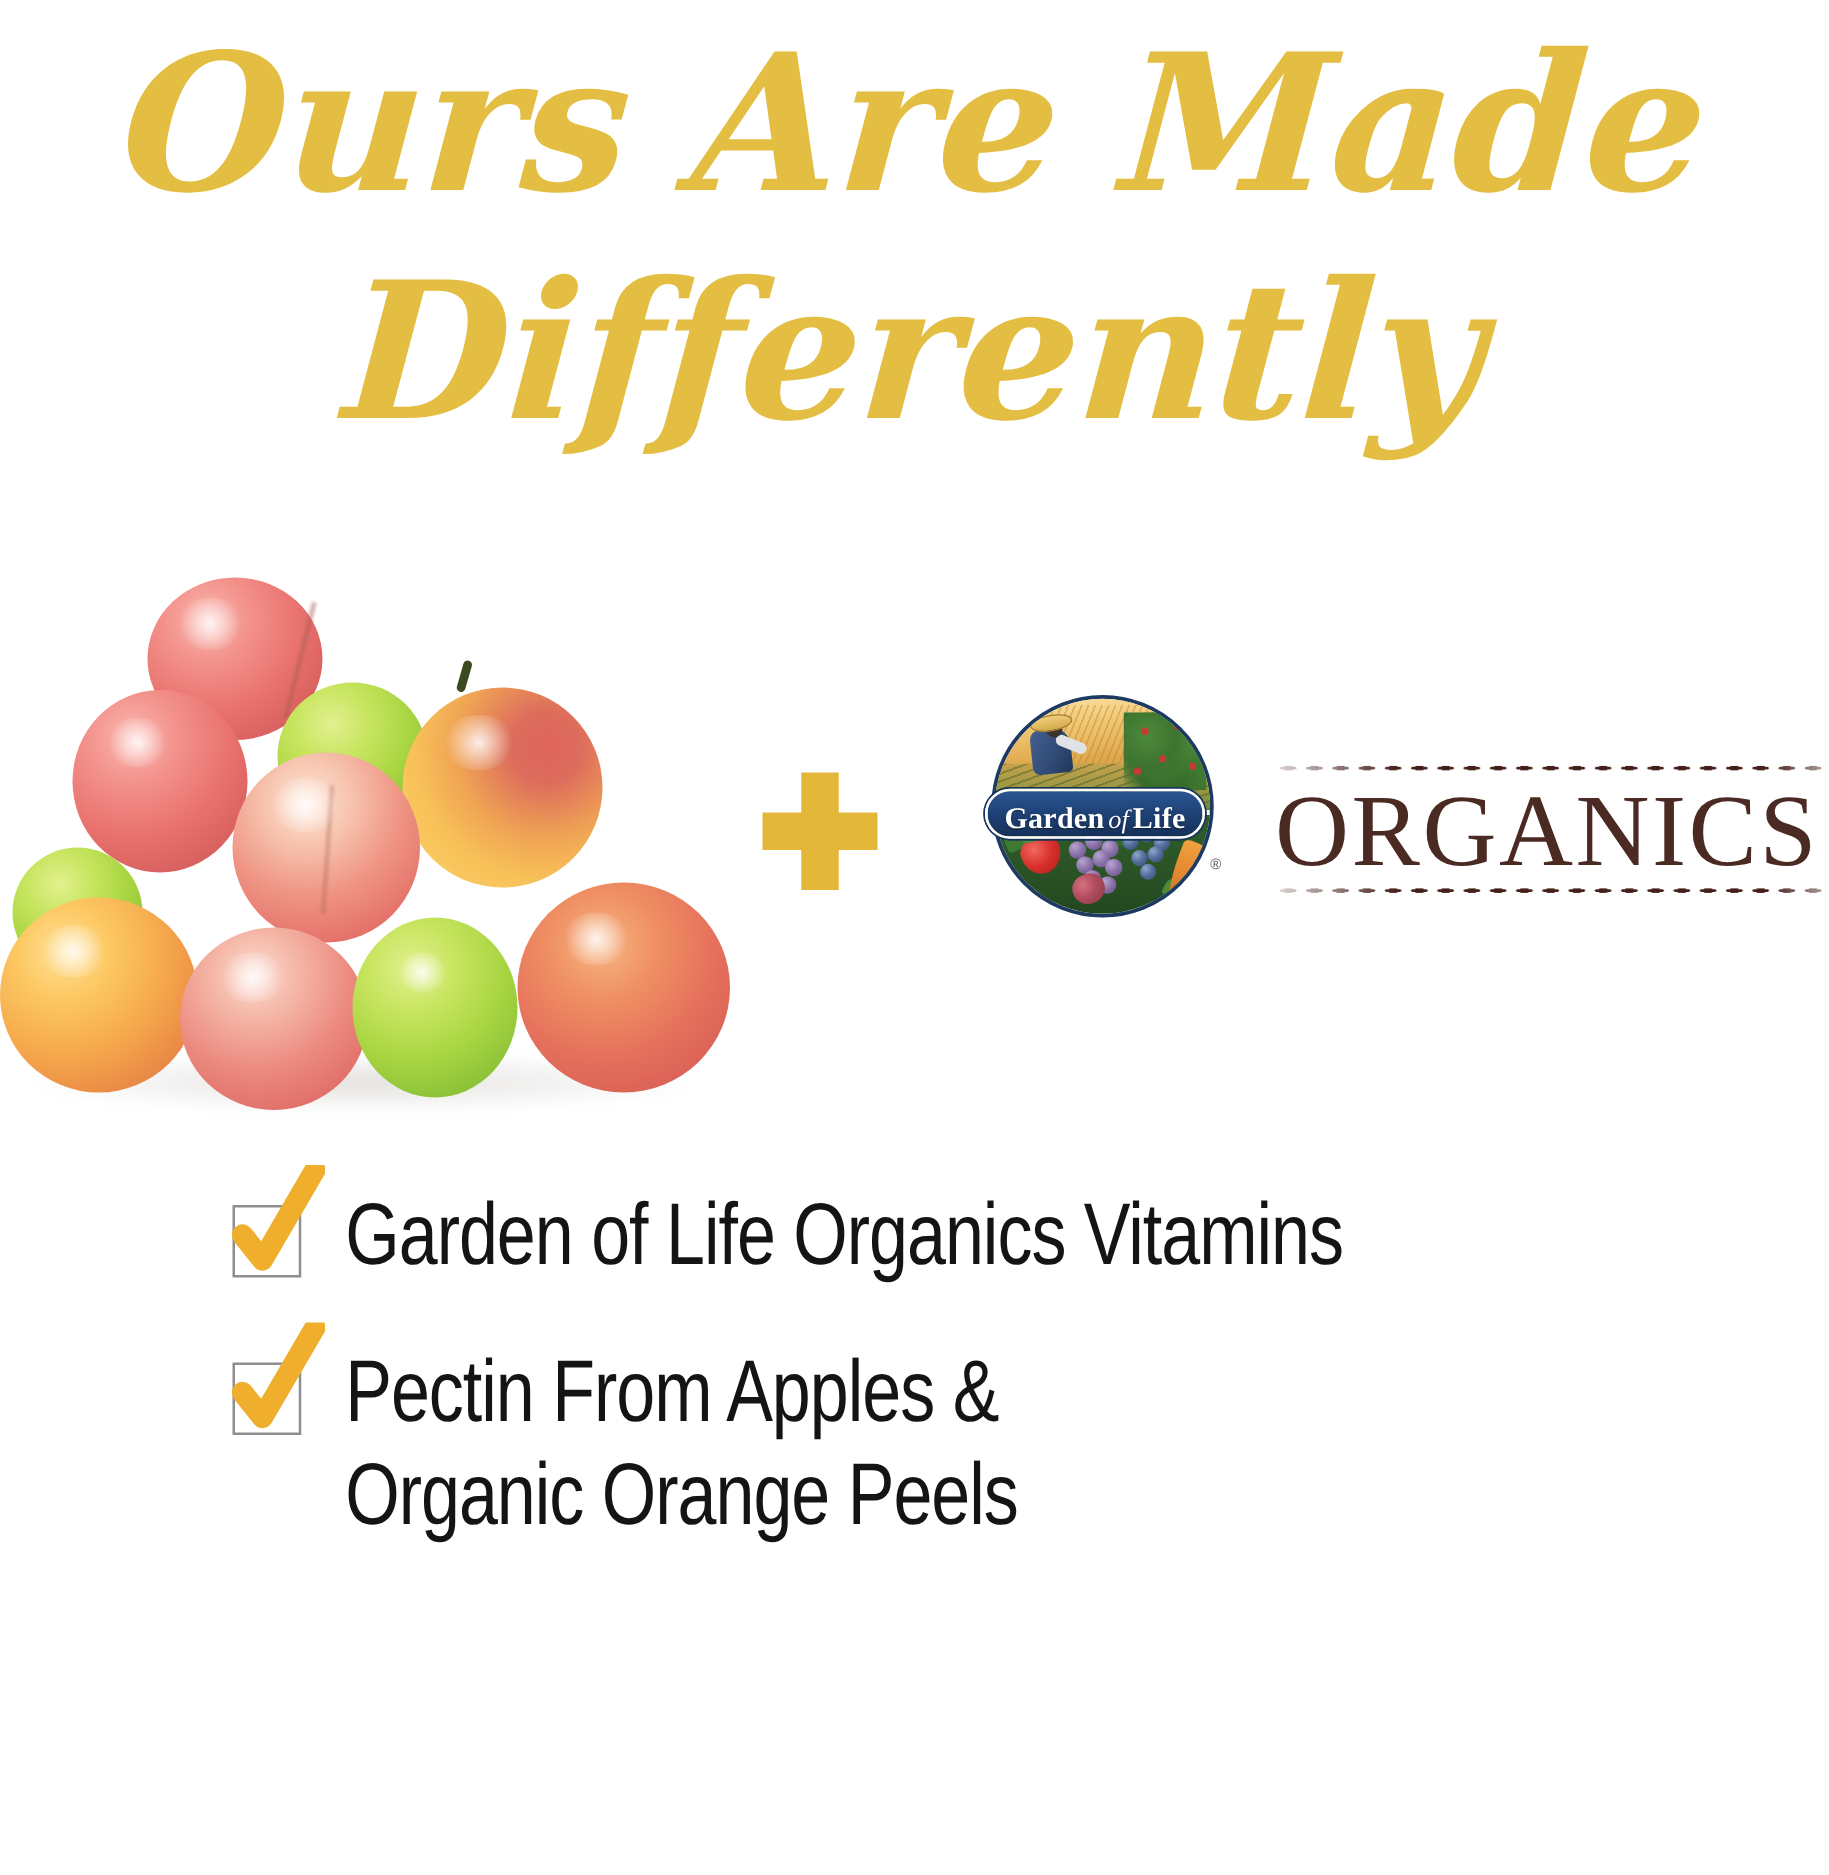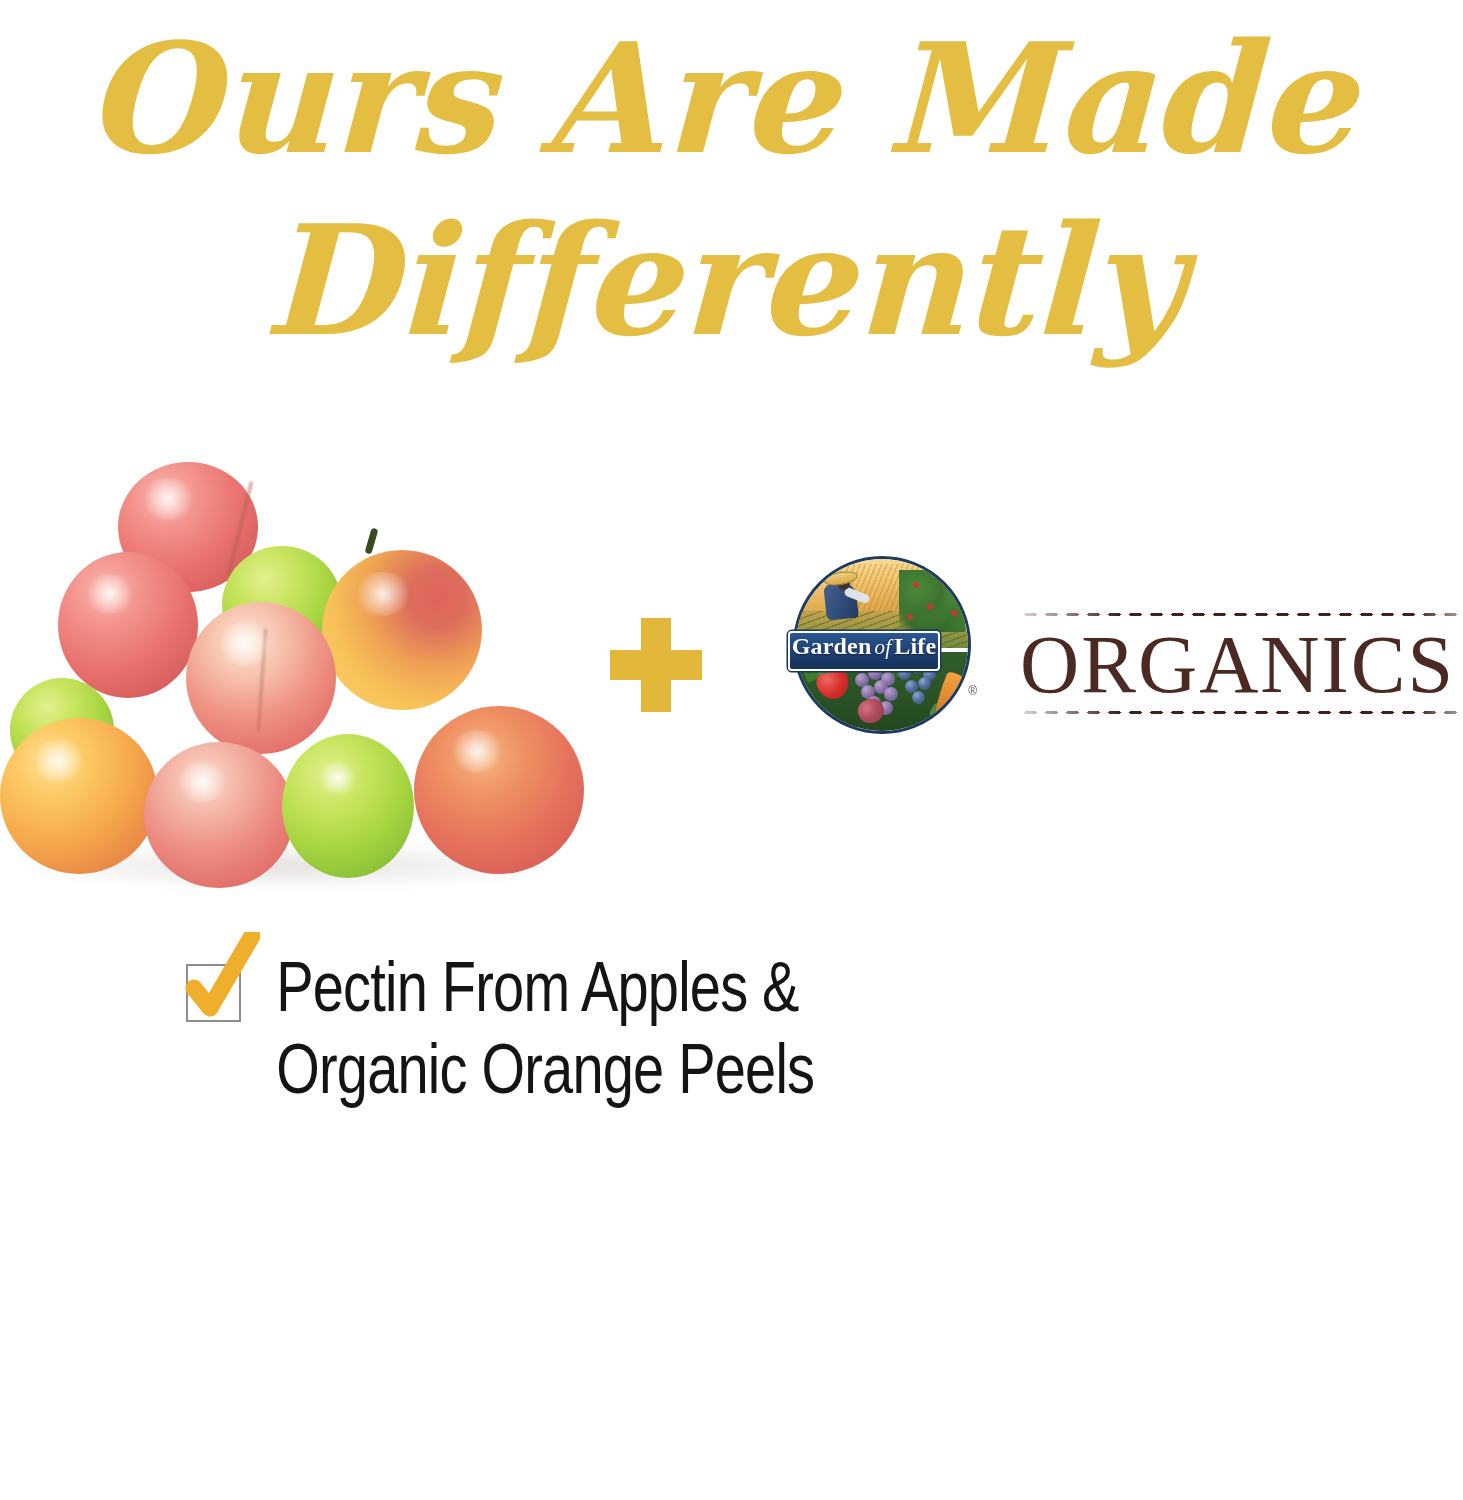--- a/index.html
+++ b/index.html
@@ -292,28 +292,28 @@
   }
   .gol-leaf {
     position: absolute;
     background: #3f7a32;
     border-radius: 50% 10% 50% 10%;
   }
   .gol-banner {
     position: absolute;
     left: -5px;
     top: 42%;
-    width: 152px;
+    width: 176px;
     height: 40px;
     background: linear-gradient(180deg, #2a5692 0%, #1d3f72 55%, #163159 100%);
     border: 2px solid #ffffff;
-    border-radius: 4px;
+    border-radius: 20px;
     box-shadow: 0 0 0 1.5px #17355f;
     display: flex;
-    align-items: flex-start;
+    align-items: flex-end;
     justify-content: center;
   }
   .gol-banner-text {
     color: #ffffff;
     font-family: "Liberation Serif", serif;
     font-weight: 700;
     font-size: 24px;
     letter-spacing: 0.2px;
     white-space: nowrap;
     text-shadow: 0 1px 1px rgba(0,0,0,0.45);
@@ -541,20 +541,28 @@
 
   <div class="organics-block">
     <div class="organics-dots-top"></div>
     <div class="organics-word">ORGANICS</div>
     <div class="organics-dots-bottom"></div>
   </div>
 
   <div class="checklist">
 
 
+    <div class="check-item">
+      <div class="checkbox">
+        <svg class="checkmark" viewBox="0 0 78 92" aria-hidden="true">
+          <path d="M12 56 L28 76 L70 4" fill="none" stroke="#EFAE2B" stroke-width="17" stroke-linecap="round" stroke-linejoin="round"></path>
+        </svg>
+      </div>
+      <div class="check-label">Garden of Life Organics Vitamins</div>
+    </div>
 
 
     <div class="check-item multiline">
       <div class="checkbox">
         <svg class="checkmark" viewBox="0 0 78 92" aria-hidden="true">
           <path d="M12 56 L28 76 L70 4" fill="none" stroke="#EFAE2B" stroke-width="17" stroke-linecap="round" stroke-linejoin="round"></path>
         </svg>
       </div>
       <div class="check-label">
         <span class="wrap-line">Pectin From Apples &amp;</span>

